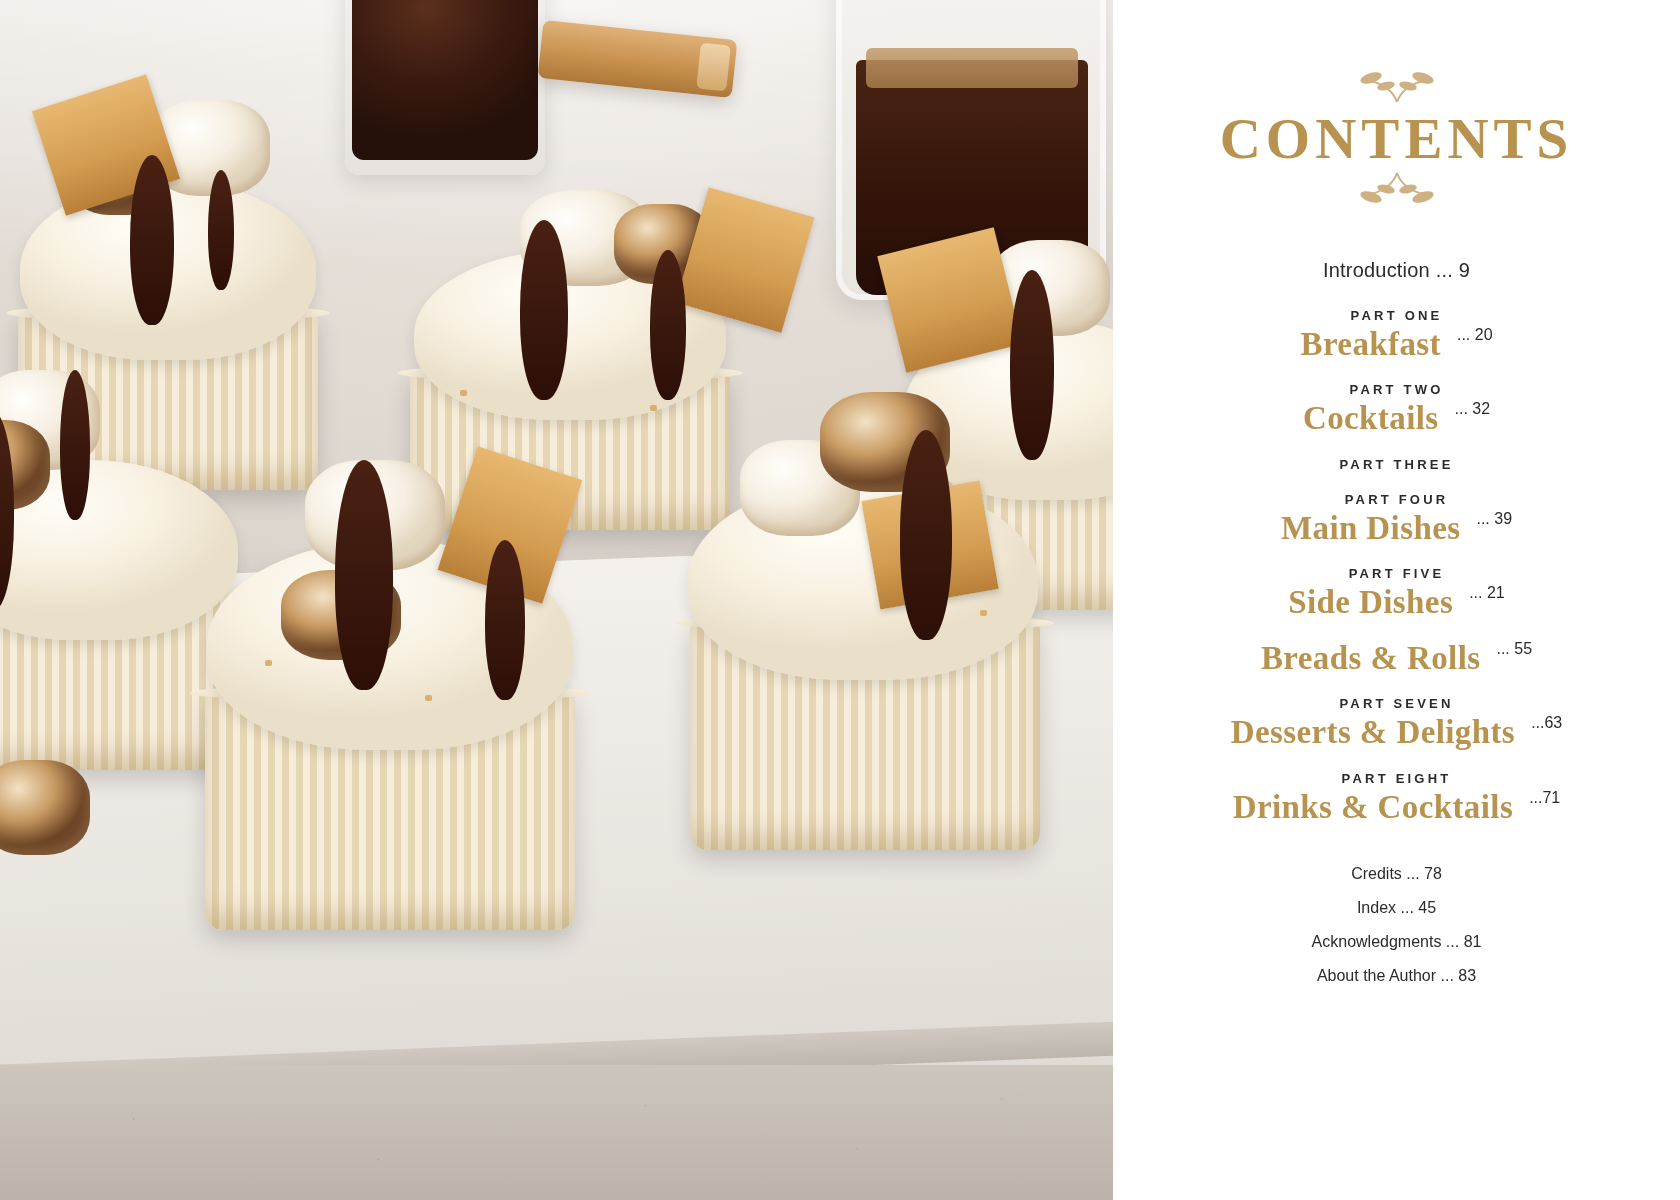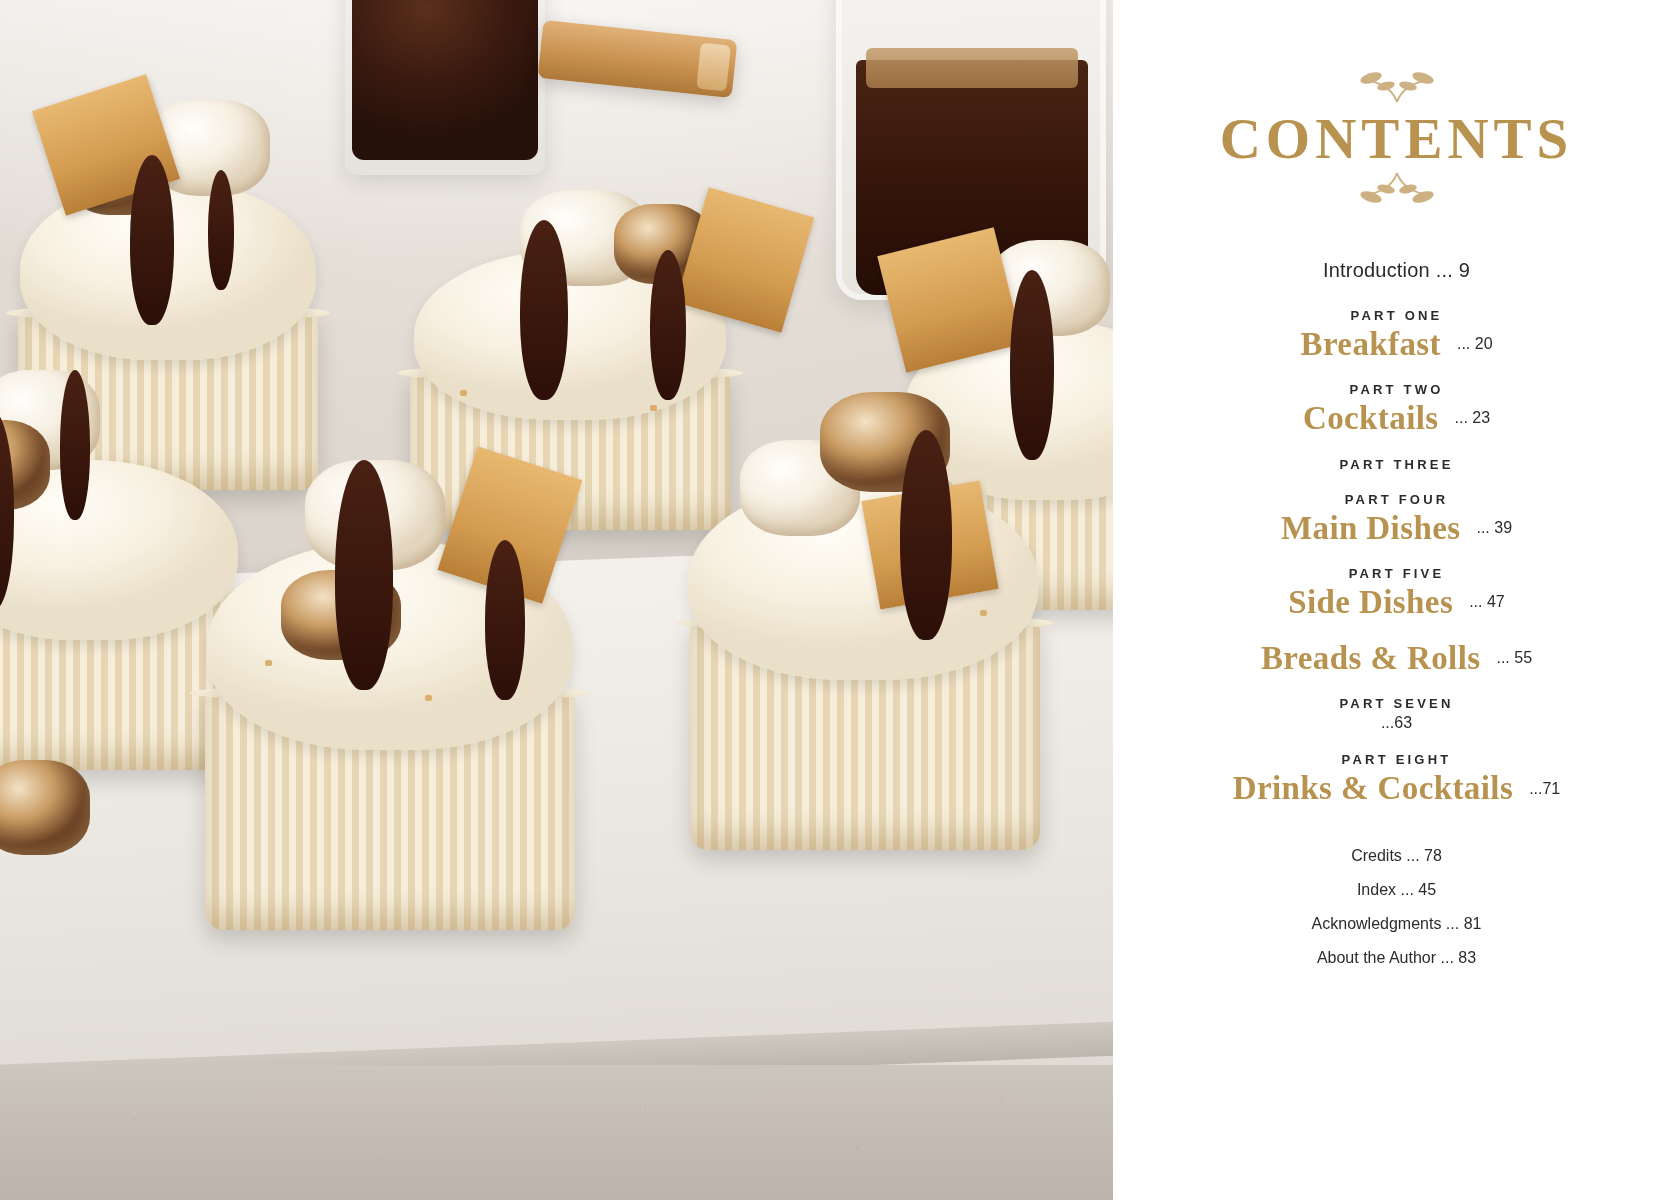--- a/index.html
+++ b/index.html
@@ -215,21 +215,21 @@
     font-family: "Liberation Sans", sans-serif;
     font-size: 13px;
     letter-spacing: 3.2px;
     font-weight: 700;
     color: #2b2b2b;
     text-transform: uppercase;
   }
   .part-row {
     margin-top: 3px;
     display: flex;
-    align-items: center;
+    align-items: flex-start;
     justify-content: center;
     gap: 16px;
   }
   .part-title {
     font-family: "Liberation Serif", serif;
     font-weight: 700;
     font-size: 33px;
     color: #b8924f;
     letter-spacing: .4px;
     line-height: 1.1;
@@ -367,54 +367,55 @@
         <div class="part-row">
           <span class="part-title">Breakfast</span>
           <span class="part-page">... 20</span>
         </div>
       </div>
 
       <div class="part">
         <div class="part-kicker">PART TWO</div>
         <div class="part-row">
           <span class="part-title">Cocktails</span>
-          <span class="part-page">... 23</span>
+          <span class="part-page">... 32</span>
         </div>
       </div>
 
       <div class="part">
         <div class="part-kicker">PART THREE</div>
       </div>
 
       <div class="part">
         <div class="part-kicker">PART FOUR</div>
         <div class="part-row">
           <span class="part-title">Main Dishes</span>
           <span class="part-page">... 39</span>
         </div>
       </div>
 
       <div class="part">
         <div class="part-kicker">PART FIVE</div>
         <div class="part-row">
           <span class="part-title">Side Dishes</span>
-          <span class="part-page">... 47</span>
+          <span class="part-page">... 21</span>
         </div>
       </div>
 
       <div class="part">
         <div class="part-row">
           <span class="part-title">Breads &amp; Rolls</span>
           <span class="part-page">... 55</span>
         </div>
       </div>
 
       <div class="part">
         <div class="part-kicker">PART SEVEN</div>
         <div class="part-row">
+          <span class="part-title">Desserts &amp; Delights</span>
           <span class="part-page">...63</span>
         </div>
       </div>
 
       <div class="part">
         <div class="part-kicker">PART EIGHT</div>
         <div class="part-row">
           <span class="part-title">Drinks &amp; Cocktails</span>
           <span class="part-page">...71</span>
         </div>

